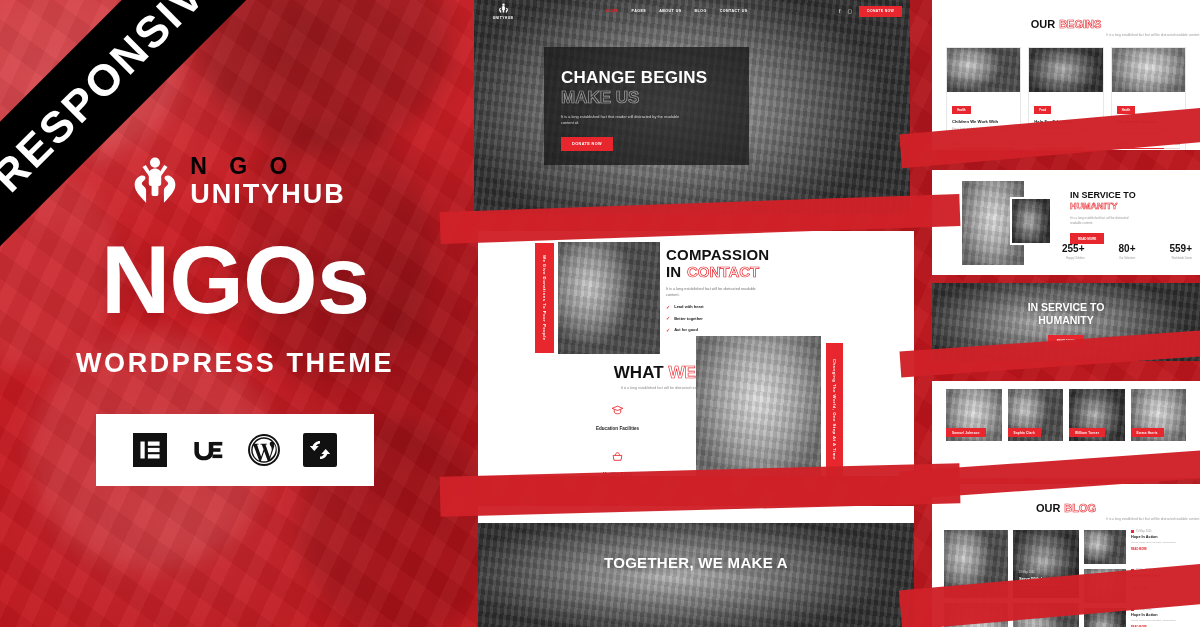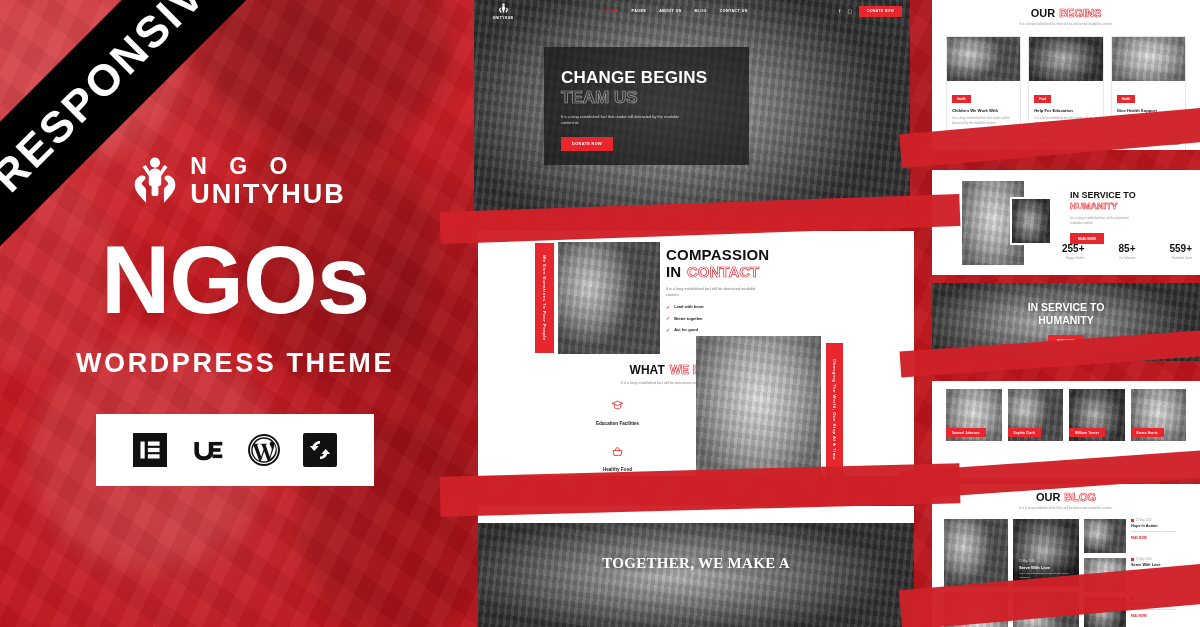--- a/index.html
+++ b/index.html
@@ -69,21 +69,21 @@
 
   
   .brand{
     position:absolute; left:0; top:150px; width:470px;
     display:flex; flex-direction:column; align-items:center;
     z-index:5;
   }
   .logo-row{display:flex;align-items:center;gap:4px;margin-bottom:2px;}
   .logo-mark{width:62px;height:62px;}
   .logo-text{display:flex;flex-direction:column;align-items:flex-start;line-height:1;}
-  .logo-ngo{color:#ffffff;font-size:23px;font-weight:700;letter-spacing:8px;margin-bottom:3px;}
+  .logo-ngo{color:#000000;font-size:23px;font-weight:700;letter-spacing:8px;margin-bottom:3px;}
   .logo-hub{color:#fff;font-size:27px;font-weight:700;letter-spacing:2px;}
   .headline{
     color:#fff; font-size:96px; font-weight:700; letter-spacing:-1px;
     line-height:1; margin-top:18px;
     text-shadow:0 2px 14px rgba(0,0,0,.12);
   }
   .subhead{
     color:#fff; font-size:27px; font-weight:700; letter-spacing:2.6px;
     margin-top:20px;
   }
@@ -161,21 +161,21 @@
   .s2-h1{font-size:15px;font-weight:700;color:#111;letter-spacing:.2px;line-height:1.05;}
   .s2-h2{font-size:15px;font-weight:700;line-height:1.05;margin-top:1px;display:flex;gap:6px;}
   .s2-h2 .blk{color:#111;}
   .s2-h2 .out{color:transparent;-webkit-text-stroke:.7px #e8262d;}
   .s2-p{font-size:3.8px;color:#777;line-height:1.7;margin-top:6px;width:98px;}
   .s2-li{display:flex;align-items:center;gap:4px;margin-top:5.5px;}
   .s2-li .ck{color:#e8262d;font-size:5px;font-weight:700;}
   .s2-li .lb{font-size:4px;color:#222;font-weight:700;}
 
   .wwd{position:absolute;left:92px;top:133px;width:200px;text-align:center;}
-  .wwd-h{font-size:12px;font-weight:700;display:flex;justify-content:center;gap:5px;line-height:1;}
+  .wwd-h{font-size:17px;font-weight:700;display:flex;justify-content:center;gap:5px;line-height:1;}
   .wwd-h .blk{color:#111;}
   .wwd-h .out{color:transparent;-webkit-text-stroke:.65px #e8262d;}
   .wwd-p{font-size:3.6px;color:#8a8a8a;line-height:1.7;margin-top:4px;}
   .wwd-grid{display:grid;grid-template-columns:1fr 1fr;gap:18px 10px;margin-top:12px;}
   .wwd-i{display:flex;flex-direction:column;align-items:center;gap:5px;}
   .wwd-i svg{width:13px;height:13px;}
   .wwd-i .lb{font-size:4.6px;font-weight:700;color:#1b1b1b;}
 
   .s2-img2{position:absolute;left:218px;top:105px;width:125px;height:140px;}
   .s2-tab2{
@@ -185,26 +185,25 @@
   .s2-tab2 span{writing-mode:vertical-rl;color:#fff;font-size:4.2px;font-weight:700;letter-spacing:.5px;}
 
   
   #shot-three{left:478px; top:506px; width:436px; height:121px;}
   .s3-top{height:17px;background:#fff;}
   .s3-band{position:absolute;left:0;right:0;top:17px;bottom:0;}
   .s3-txt{
     position:absolute;left:0;right:0;top:48px;text-align:center;z-index:3;
     color:#fff;font-size:15px;font-weight:700;line-height:1.25;letter-spacing:.3px;
     text-shadow:0 1px 6px rgba(0,0,0,.5);
-    font-family:Liberation Serif, serif;
   }
 
   
   #shot-causes{left:932px; top:0px; width:268px; height:150px;}
-  .sec-head{text-align:center;padding-top:8px;}
+  .sec-head{text-align:right;padding-top:19px;}
   .sec-h{font-size:11px;font-weight:700;display:flex;justify-content:center;gap:4px;line-height:1;}
   .sec-h .blk{color:#111;}
   .sec-h .out{color:transparent;-webkit-text-stroke:.6px #e8262d;}
   .sec-p{font-size:3.2px;color:#9a9a9a;line-height:1.7;margin-top:3px;}
   .cards{display:flex;gap:7px;padding:9px 14px 0;}
   .card{flex:1;border:.5px solid #e7e7e7;background:#fff;}
   .card .ph{height:44px;}
   .card .bd{padding:5px 5px 6px;}
   .badge{display:inline-block;background:#e8262d;color:#fff;font-size:2.8px;font-weight:700;padding:2px 5px;}
   .card-t{font-size:4.2px;font-weight:700;color:#161616;margin-top:4px;}
@@ -375,21 +374,21 @@
       </nav>
       <div class="hero-right">
         <span class="so">f</span>
         <span class="so">▢</span>
         <span class="hero-cta">DONATE NOW</span>
       </div>
     </div>
 
     <div class="hero-card">
       <div class="hero-t1">CHANGE BEGINS</div>
-      <div class="hero-t2">TEAM US</div>
+      <div class="hero-t2">MAKE US</div>
       <div class="hero-p">It is a long established fact that reader will distracted by the readable content of.</div>
       <div class="hero-btn">DONATE NOW</div>
     </div>
   </div>
 
   <div class="shot" id="shot-two">
     <div class="s2-tab">
       <span>We Give Donations To Poor People</span>
     </div>
     <div class="s2-img ph">
@@ -572,21 +571,21 @@
       <div class="srv-h2">HUMANITY</div>
       <div class="srv-p">It is a long established fact will be distracted readable content.</div>
       <div class="srv-btn">READ MORE</div>
     </div>
     <div class="stats">
       <div class="stat">
         <div class="n">255+</div>
         <div class="l">Happy Children</div>
       </div>
       <div class="stat">
-        <div class="n">85+</div>
+        <div class="n">80+</div>
         <div class="l">Our Volunteer</div>
       </div>
       <div class="stat">
         <div class="n">559+</div>
         <div class="l">Worldwide Donor</div>
       </div>
     </div>
   </div>
 
   <div class="shot" id="shot-banner">

